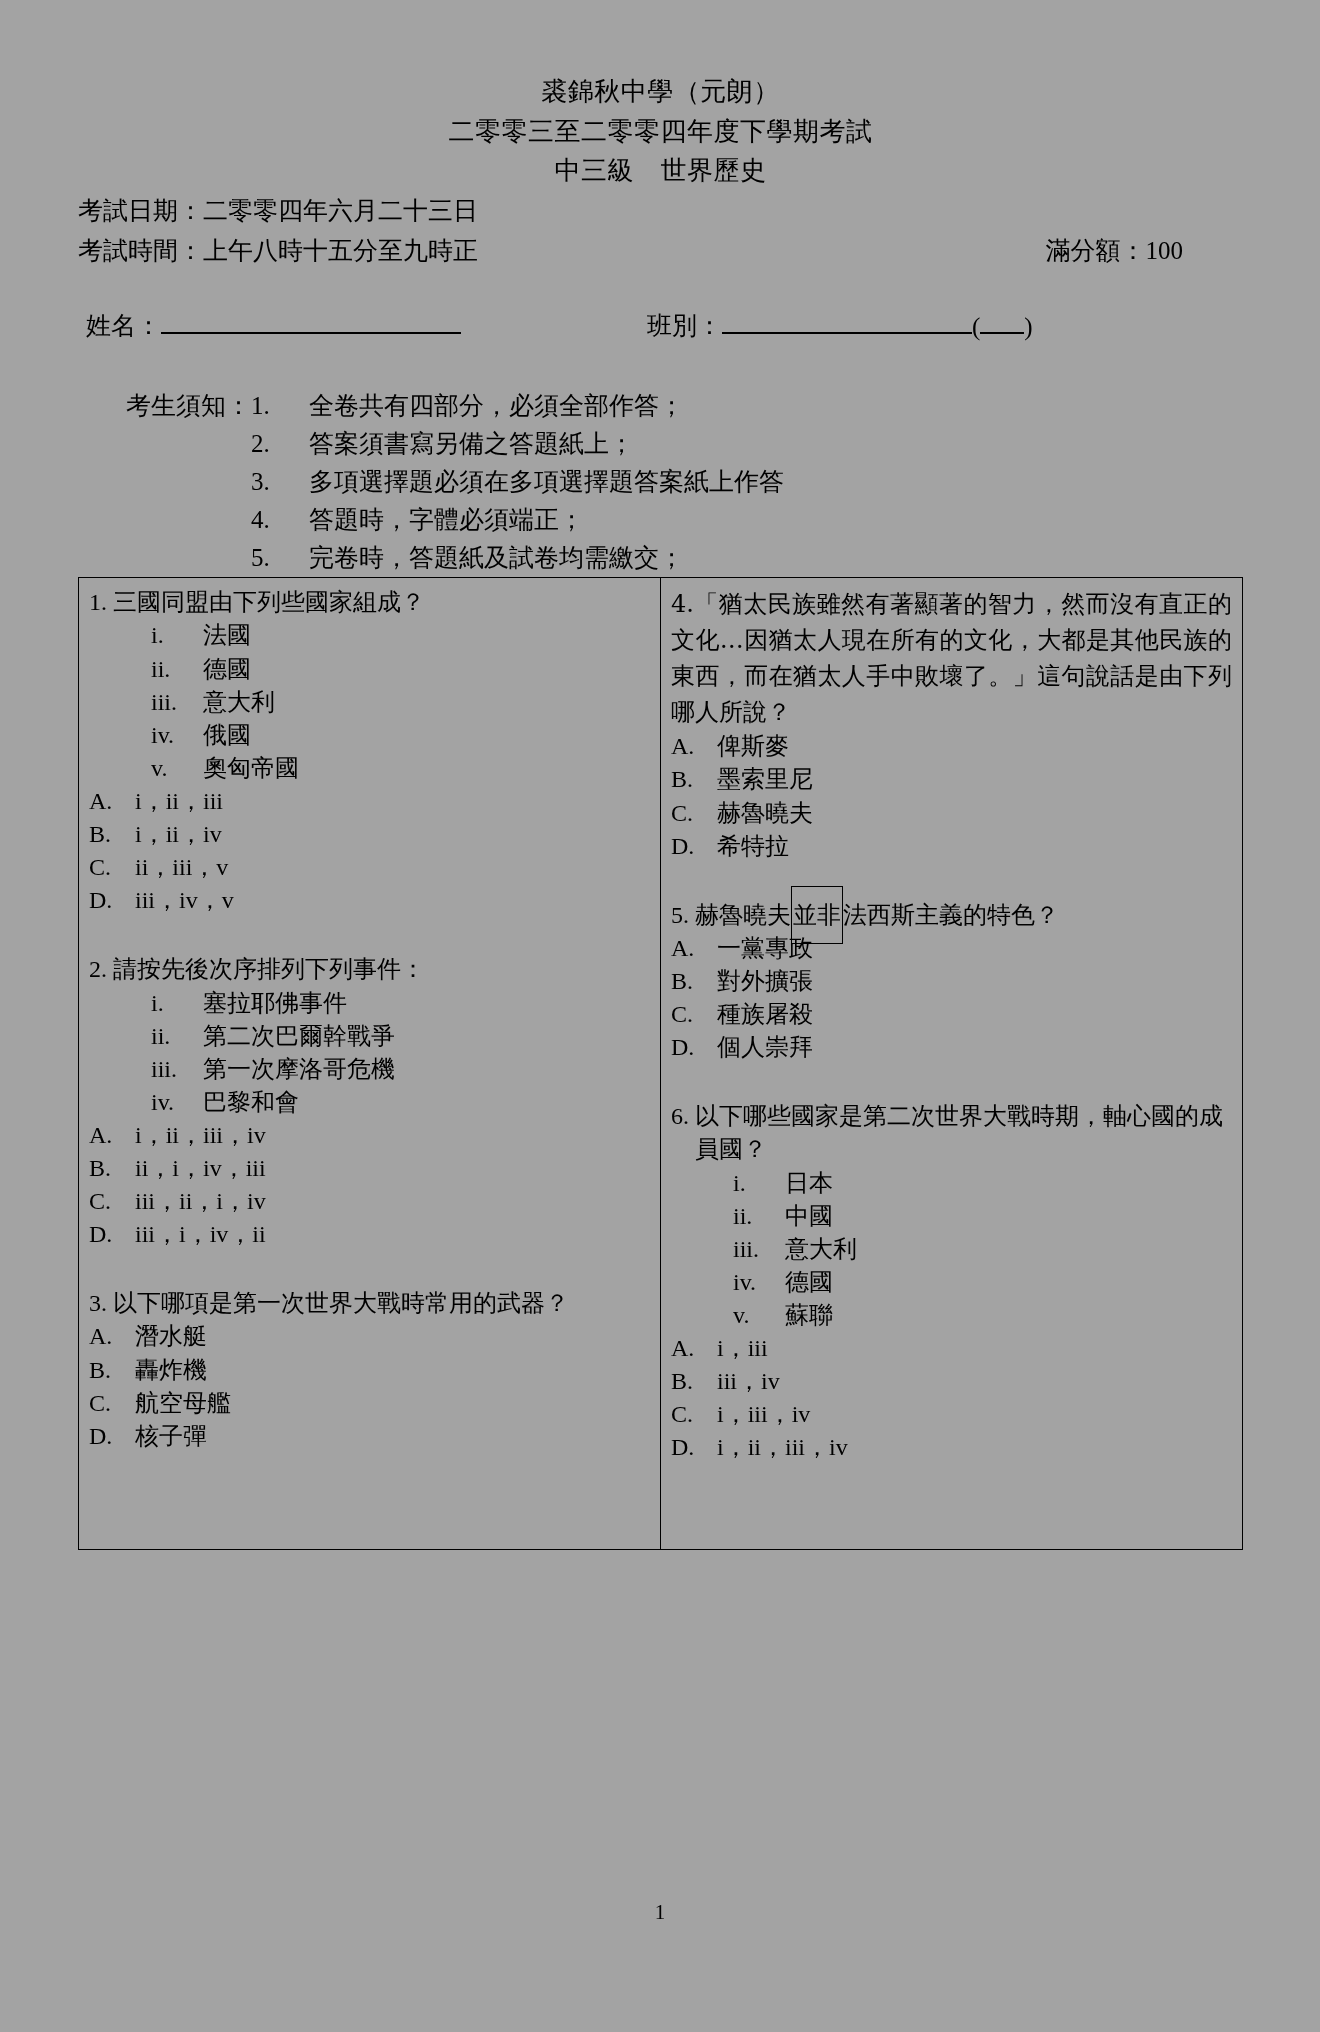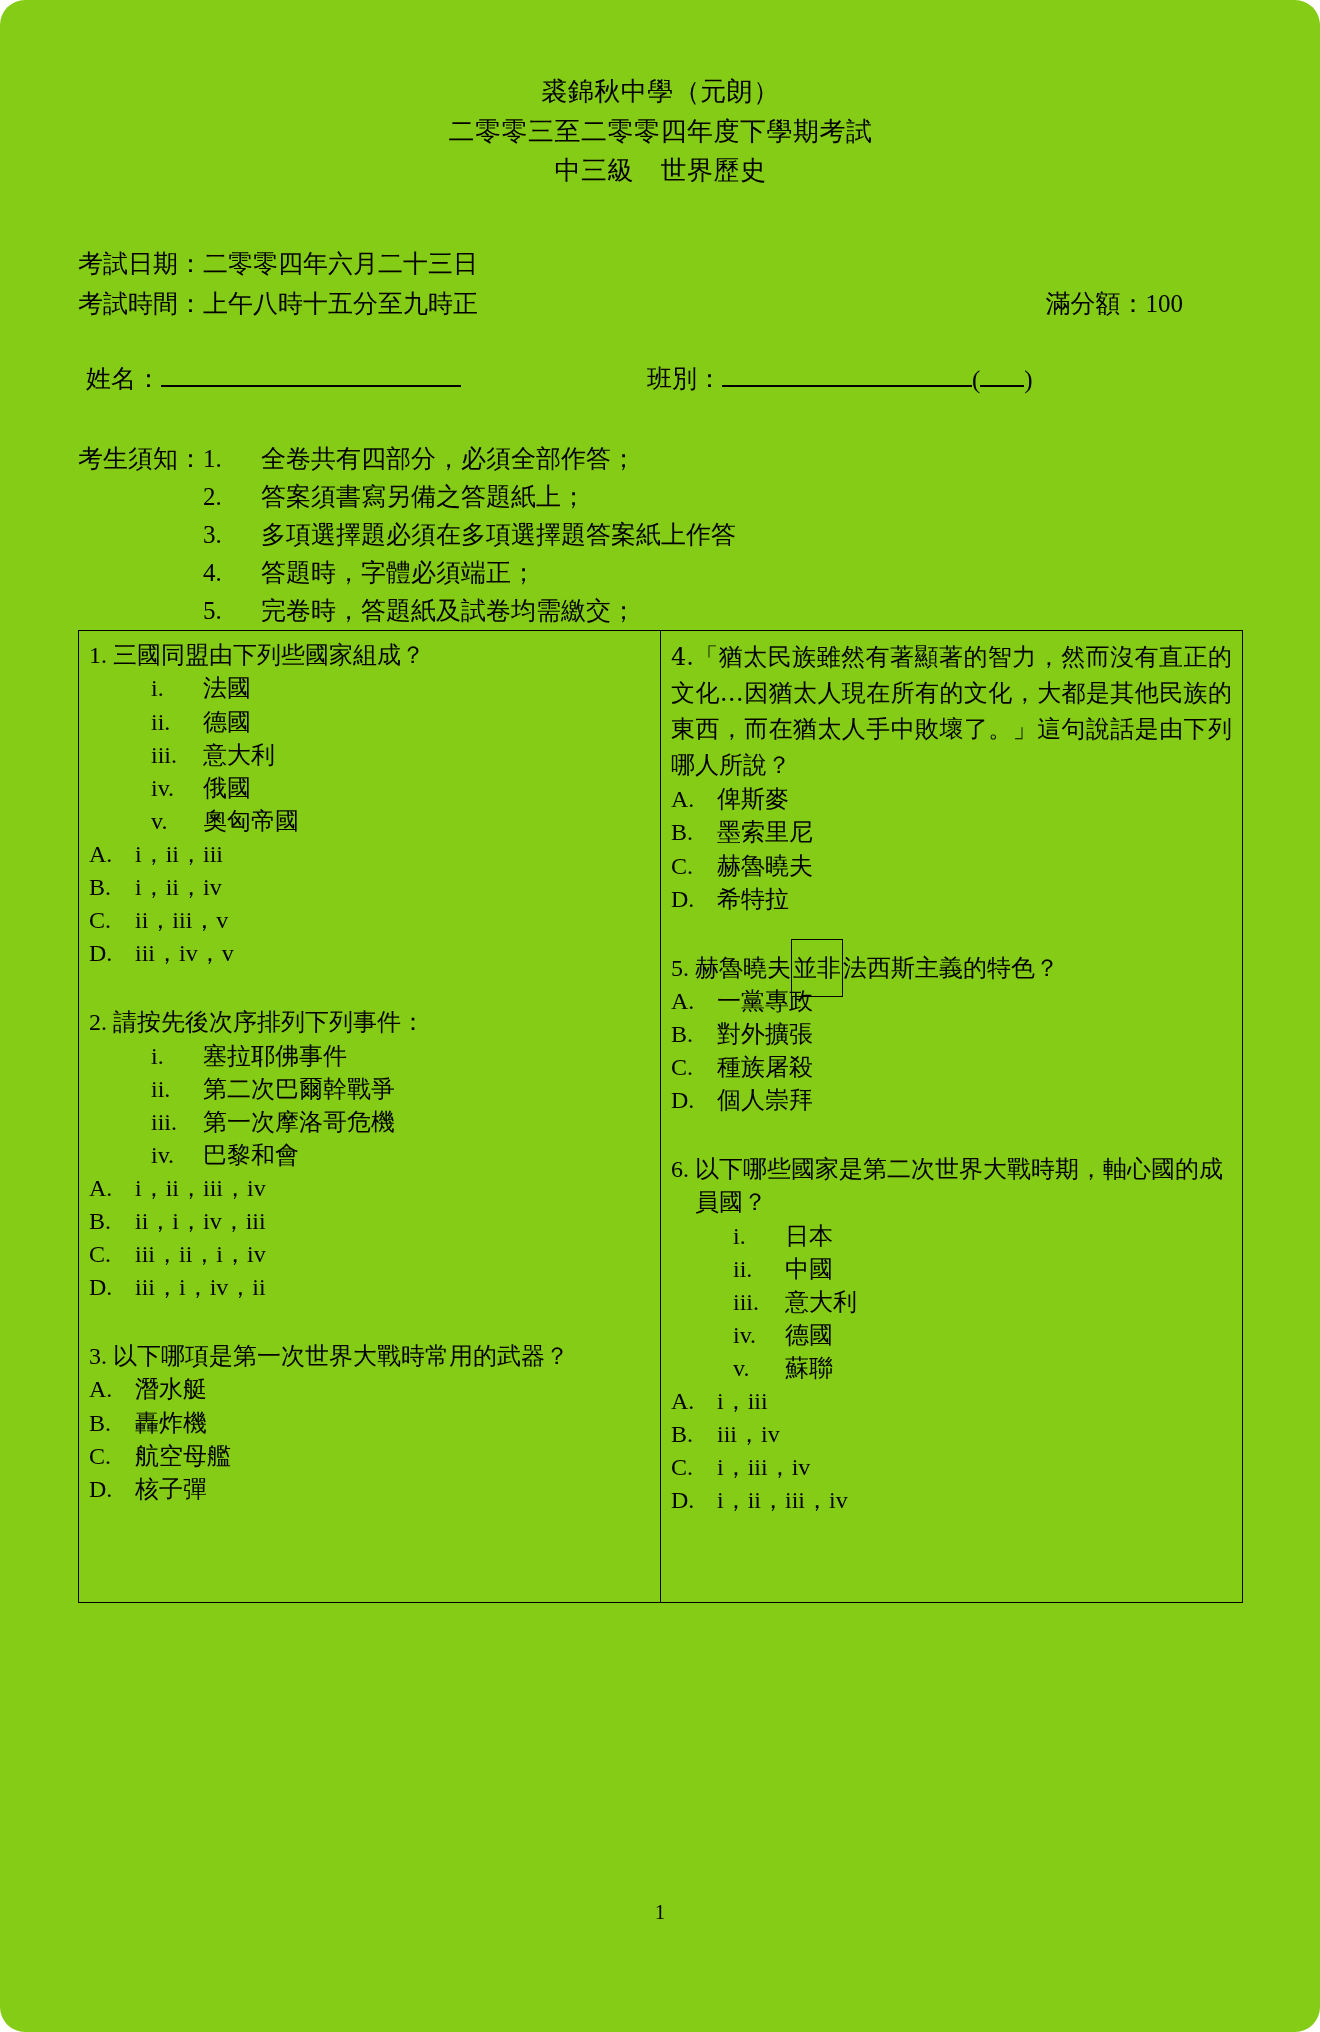--- a/index.html
+++ b/index.html
@@ -9,24 +9,23 @@
   }
   body {
     font-family: "Liberation Serif", "DejaVu Serif", serif;
     color: #000000;
   }
   .page {
     position: relative;
     width: 1320px;
     height: 2032px;
     margin: 0 auto;
-    background: #84cc16;
+    background: #a3a3a3;
     box-sizing: border-box;
     overflow: hidden;
-    border-radius: 25px;
   }
   .sheet {
     position: absolute;
     left: 78px;
     top: 0;
     width: 1165px;
   }
 
   
   .doc-header {
@@ -34,21 +33,20 @@
     padding-top: 72px;
     line-height: 1.52;
   }
   .doc-header .line {
     font-size: 26px;
     letter-spacing: 0.5px;
   }
 
   
   .meta-block {
-    margin-top: 53px;
     line-height: 1.62;
   }
   .meta-row {
     display: flex;
     align-items: baseline;
     justify-content: space-between;
     font-size: 25px;
   }
   .meta-left { white-space: pre; }
   .meta-right { white-space: pre; padding-right: 60px; }
@@ -81,21 +79,21 @@
   
   .notes {
     margin-top: 45px;
     font-size: 25px;
     line-height: 1.52;
   }
   .notes-head {
     display: flex;
     align-items: baseline;
   }
-  .notes-label { white-space: pre; }
+  .notes-label { white-space: pre; margin-left: 48px; }
   .notes-list {
     margin: 0;
     padding: 0;
     list-style: none;
   }
   .notes-item {
     display: flex;
     align-items: baseline;
   }
   .note-num {

